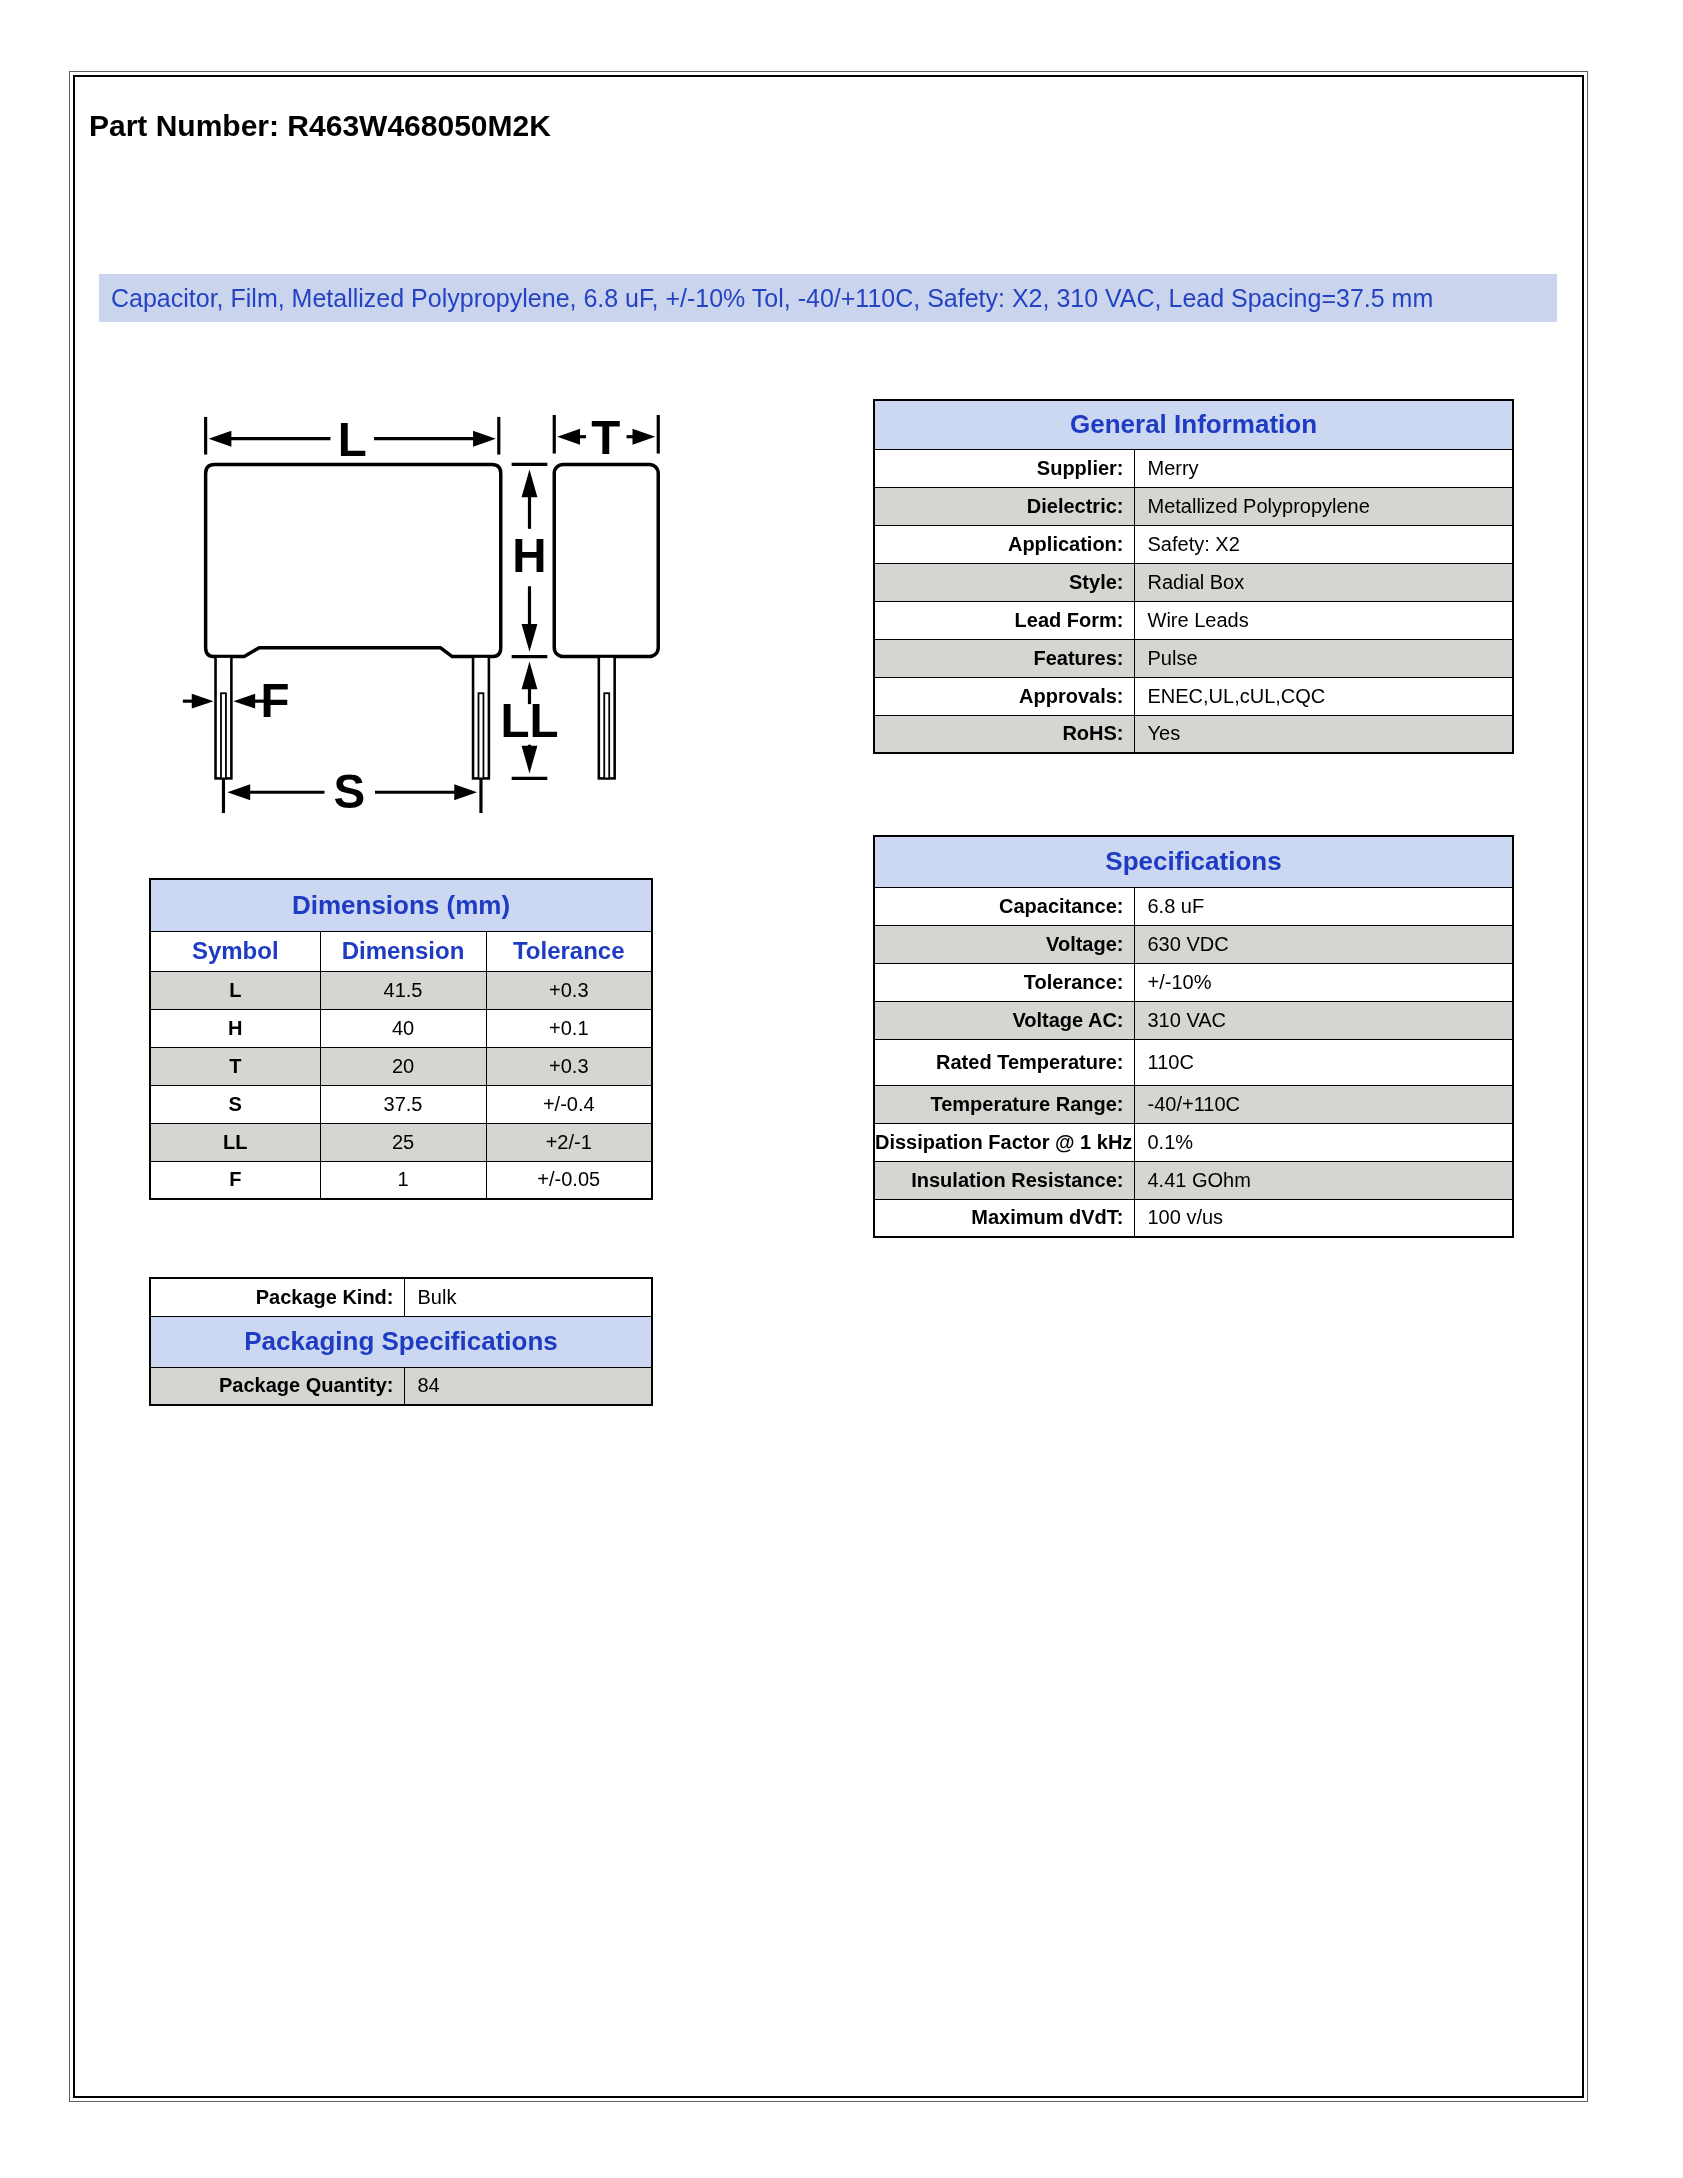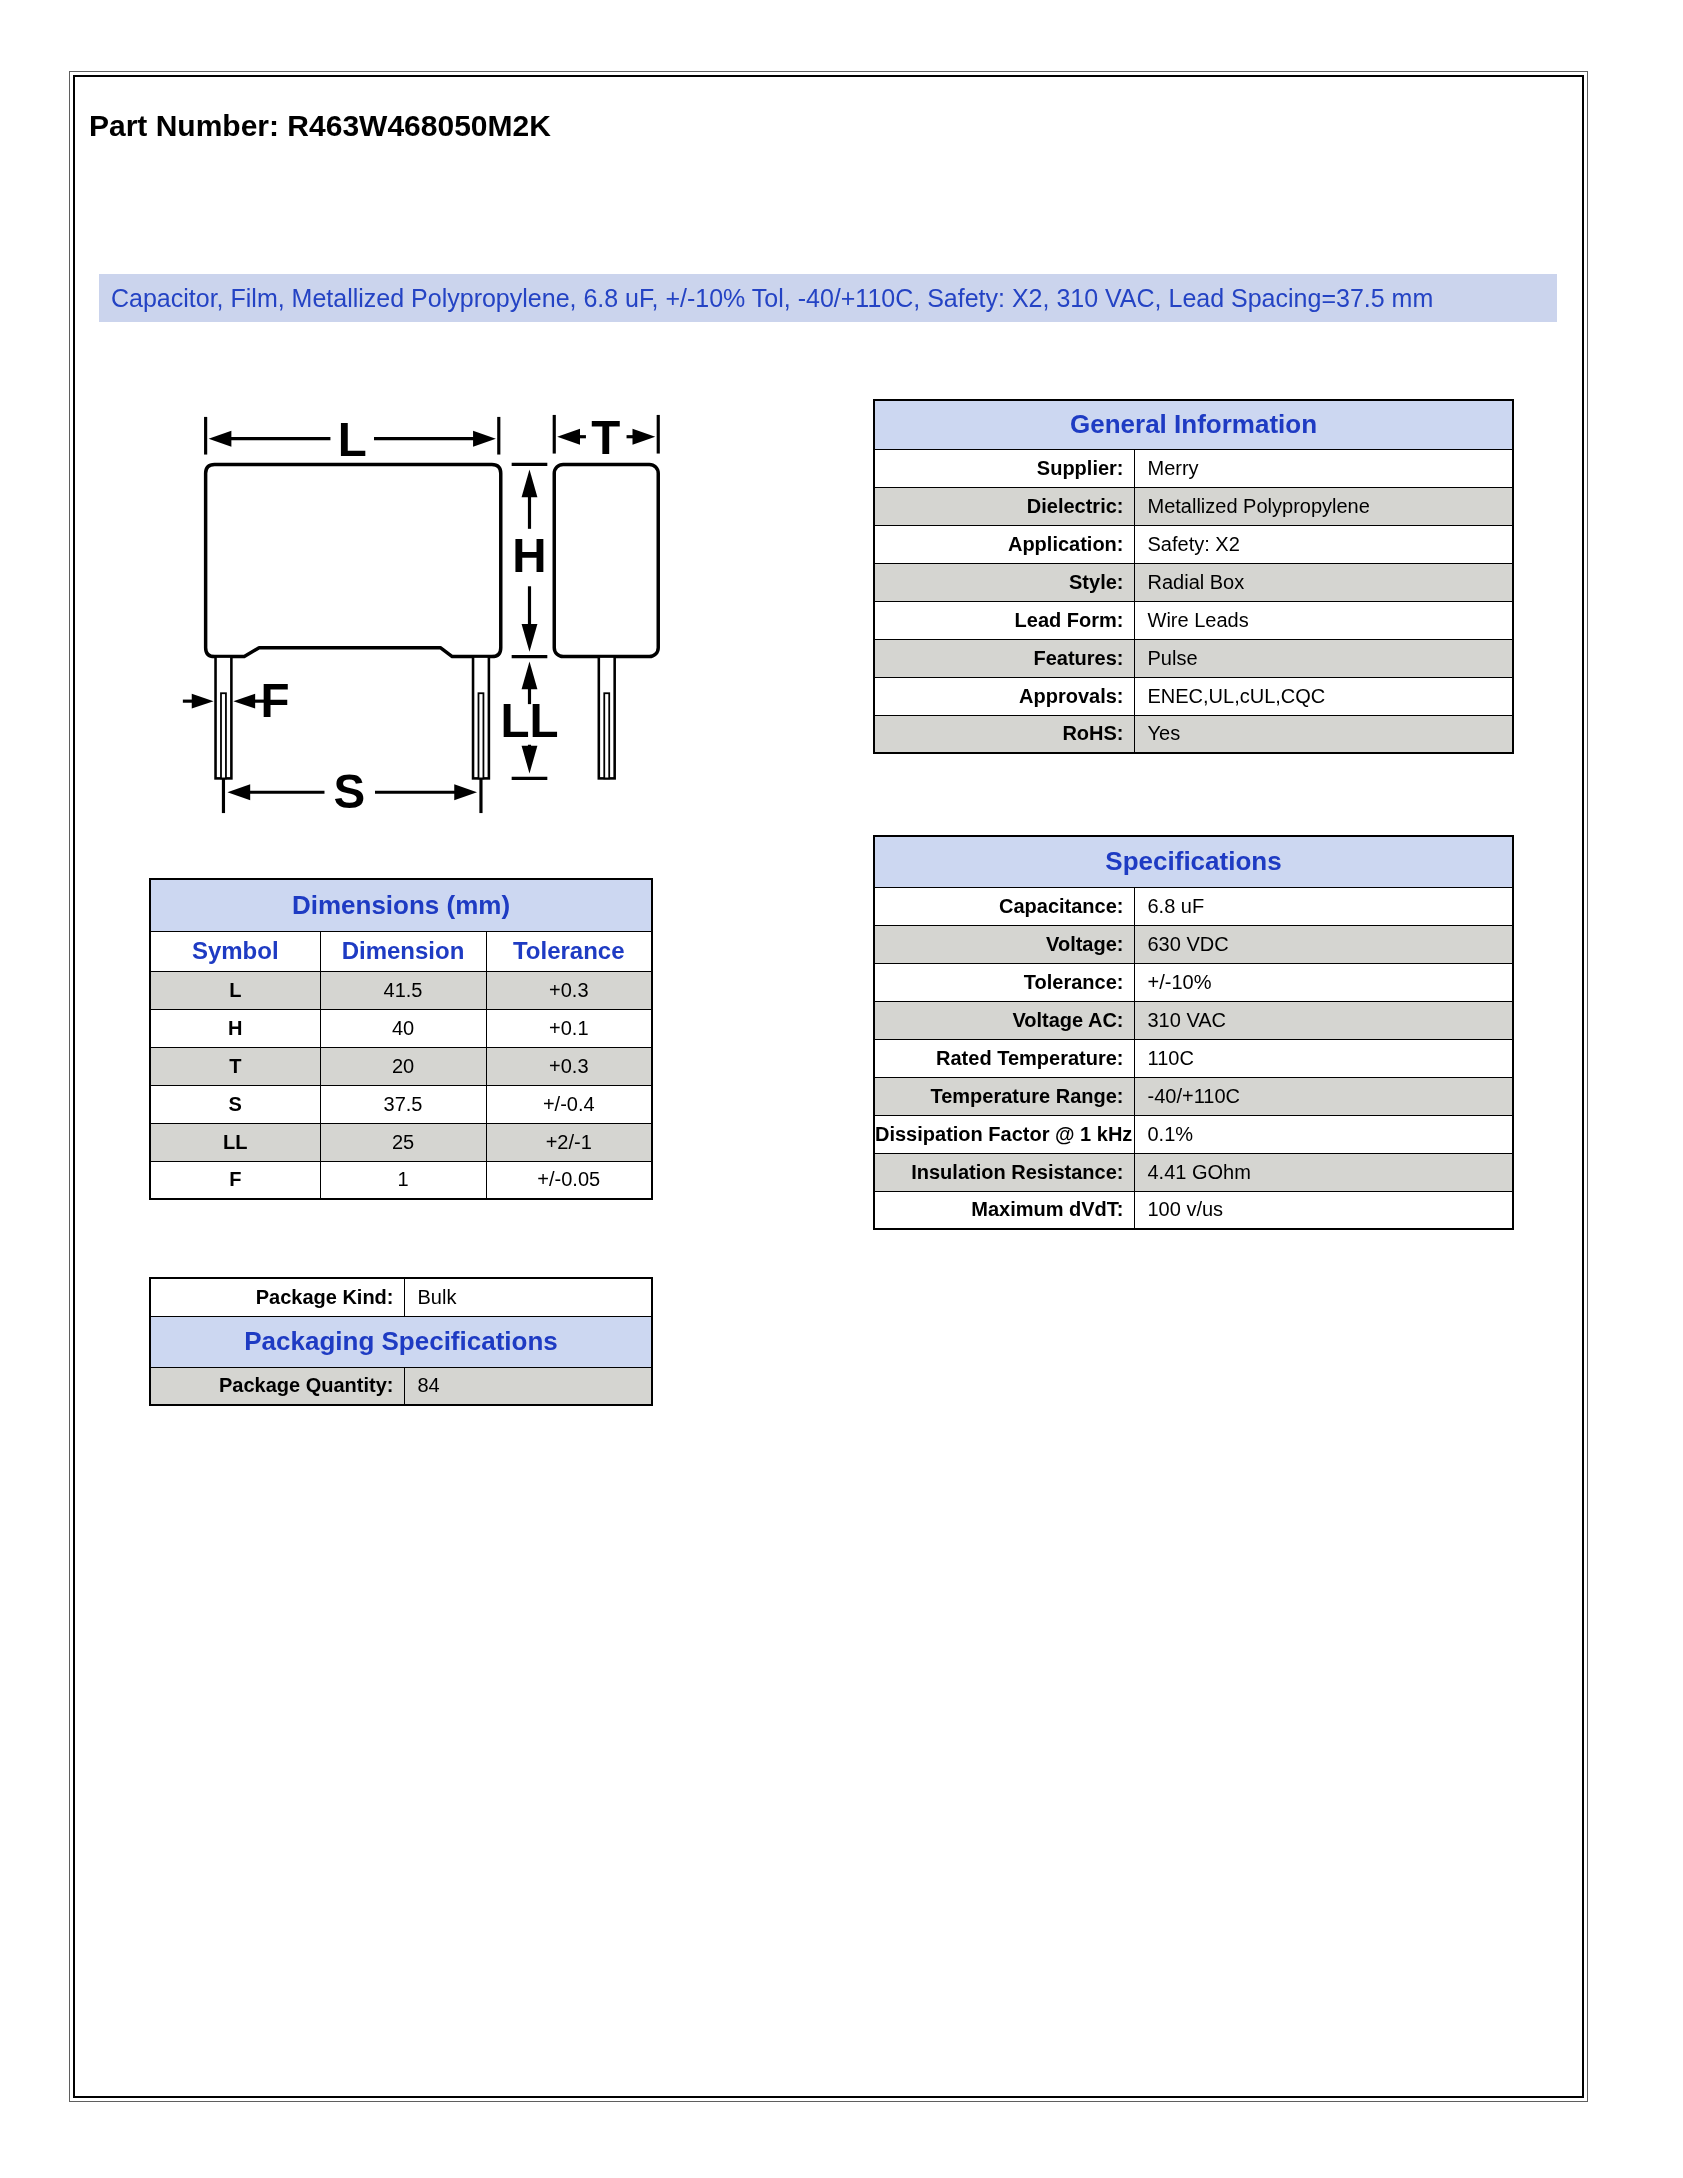--- a/index.html
+++ b/index.html
@@ -244,21 +244,21 @@
         <td class="val">630 VDC</td>
       </tr>
     <tr style="height:38px">
         <td class="lbl">Tolerance:</td>
         <td class="val">+/-10%</td>
       </tr>
     <tr style="height:38px" class="gray">
         <td class="lbl">Voltage AC:</td>
         <td class="val">310 VAC</td>
       </tr>
-    <tr style="height:38px">
+    <tr style="height:46px">
         <td class="lbl">Rated Temperature:</td>
         <td class="val">110C</td>
       </tr>
     <tr style="height:38px" class="gray">
         <td class="lbl">Temperature Range:</td>
         <td class="val">-40/+110C</td>
       </tr>
     <tr style="height:38px">
         <td class="lbl">Dissipation Factor @ 1 kHz:</td>
         <td class="val">0.1%</td>

